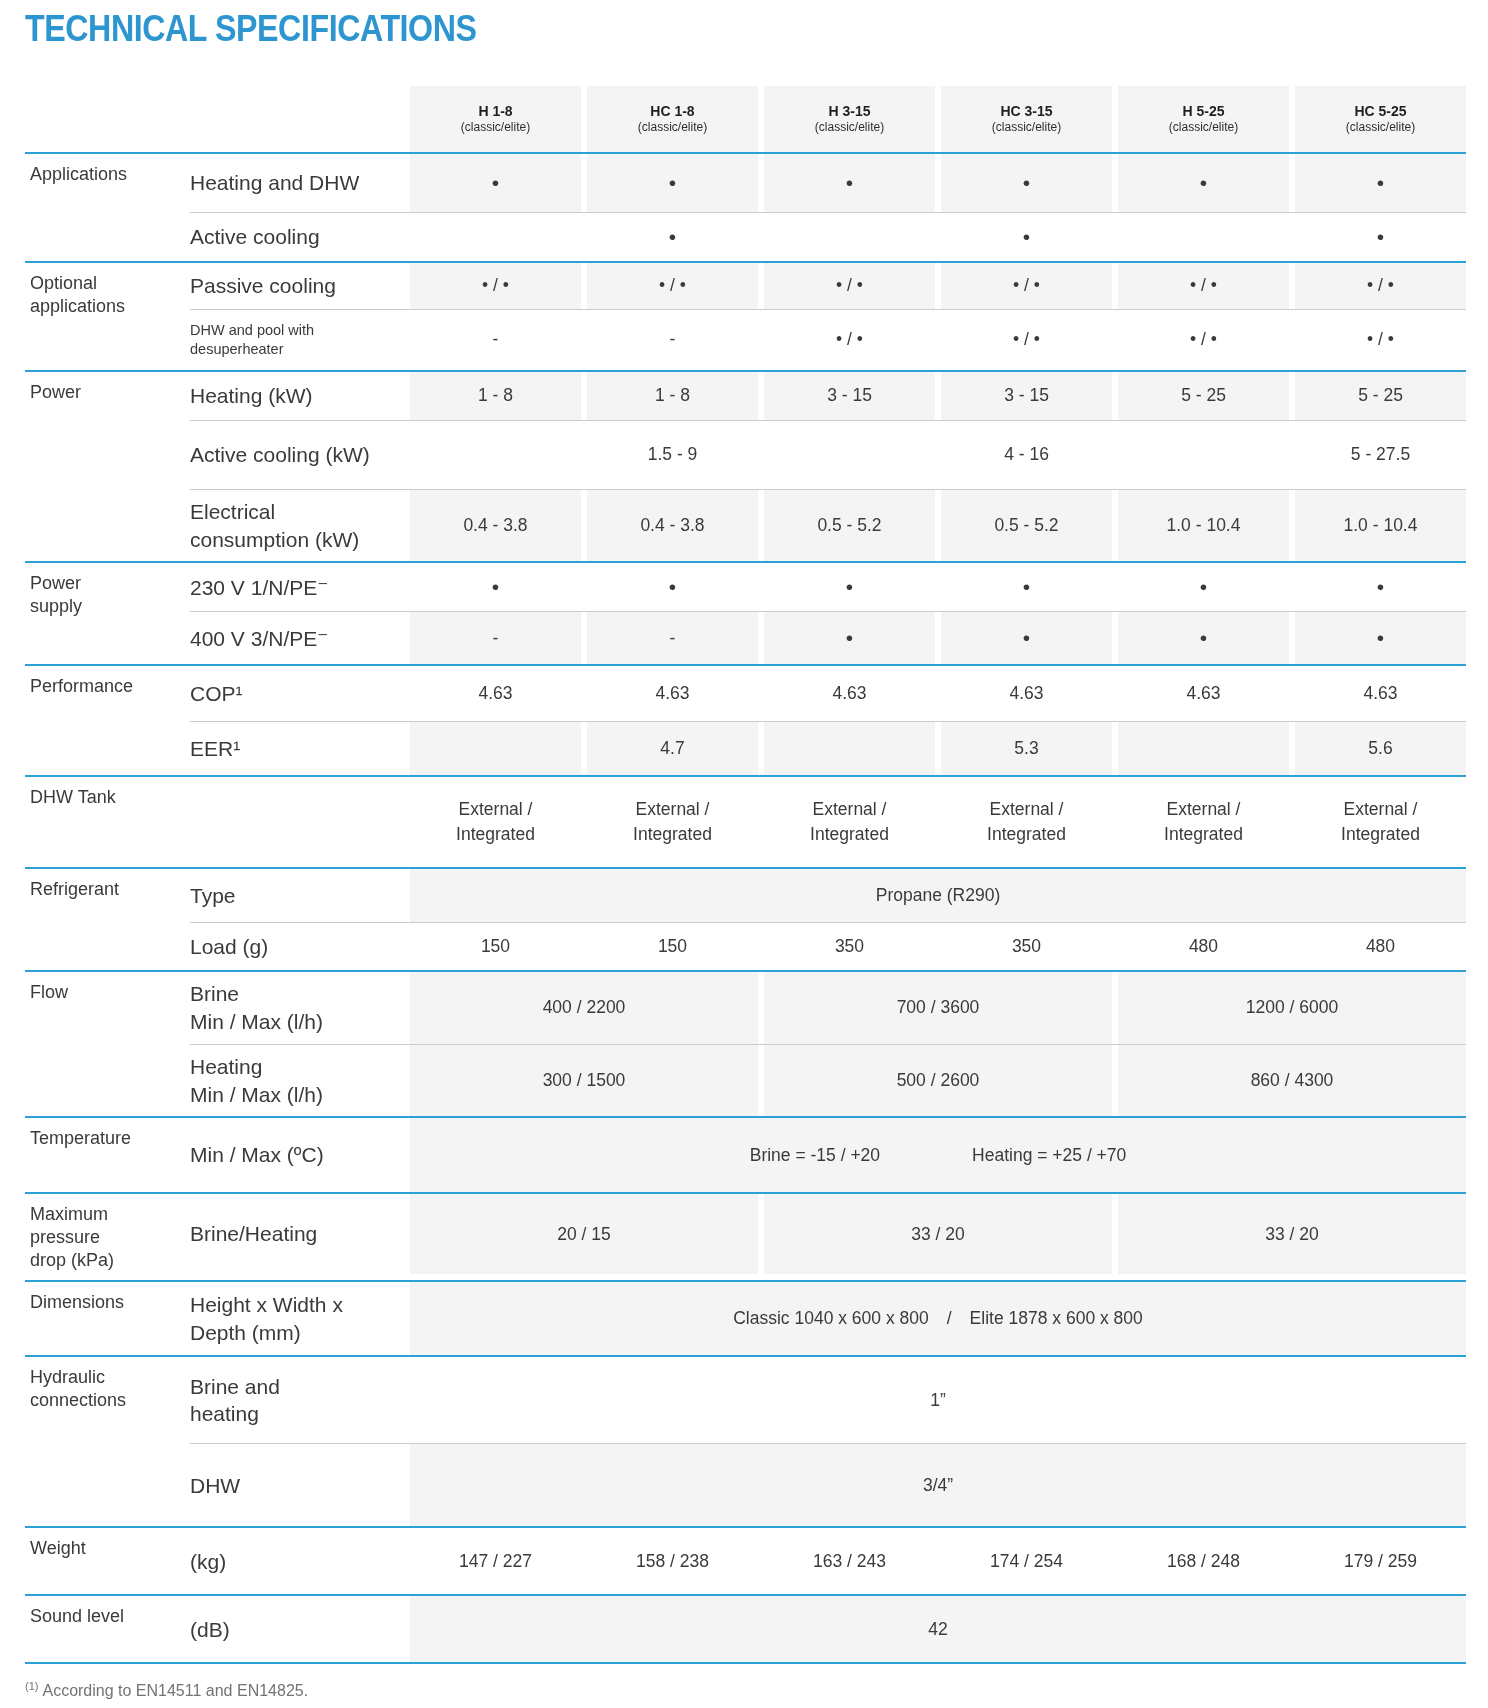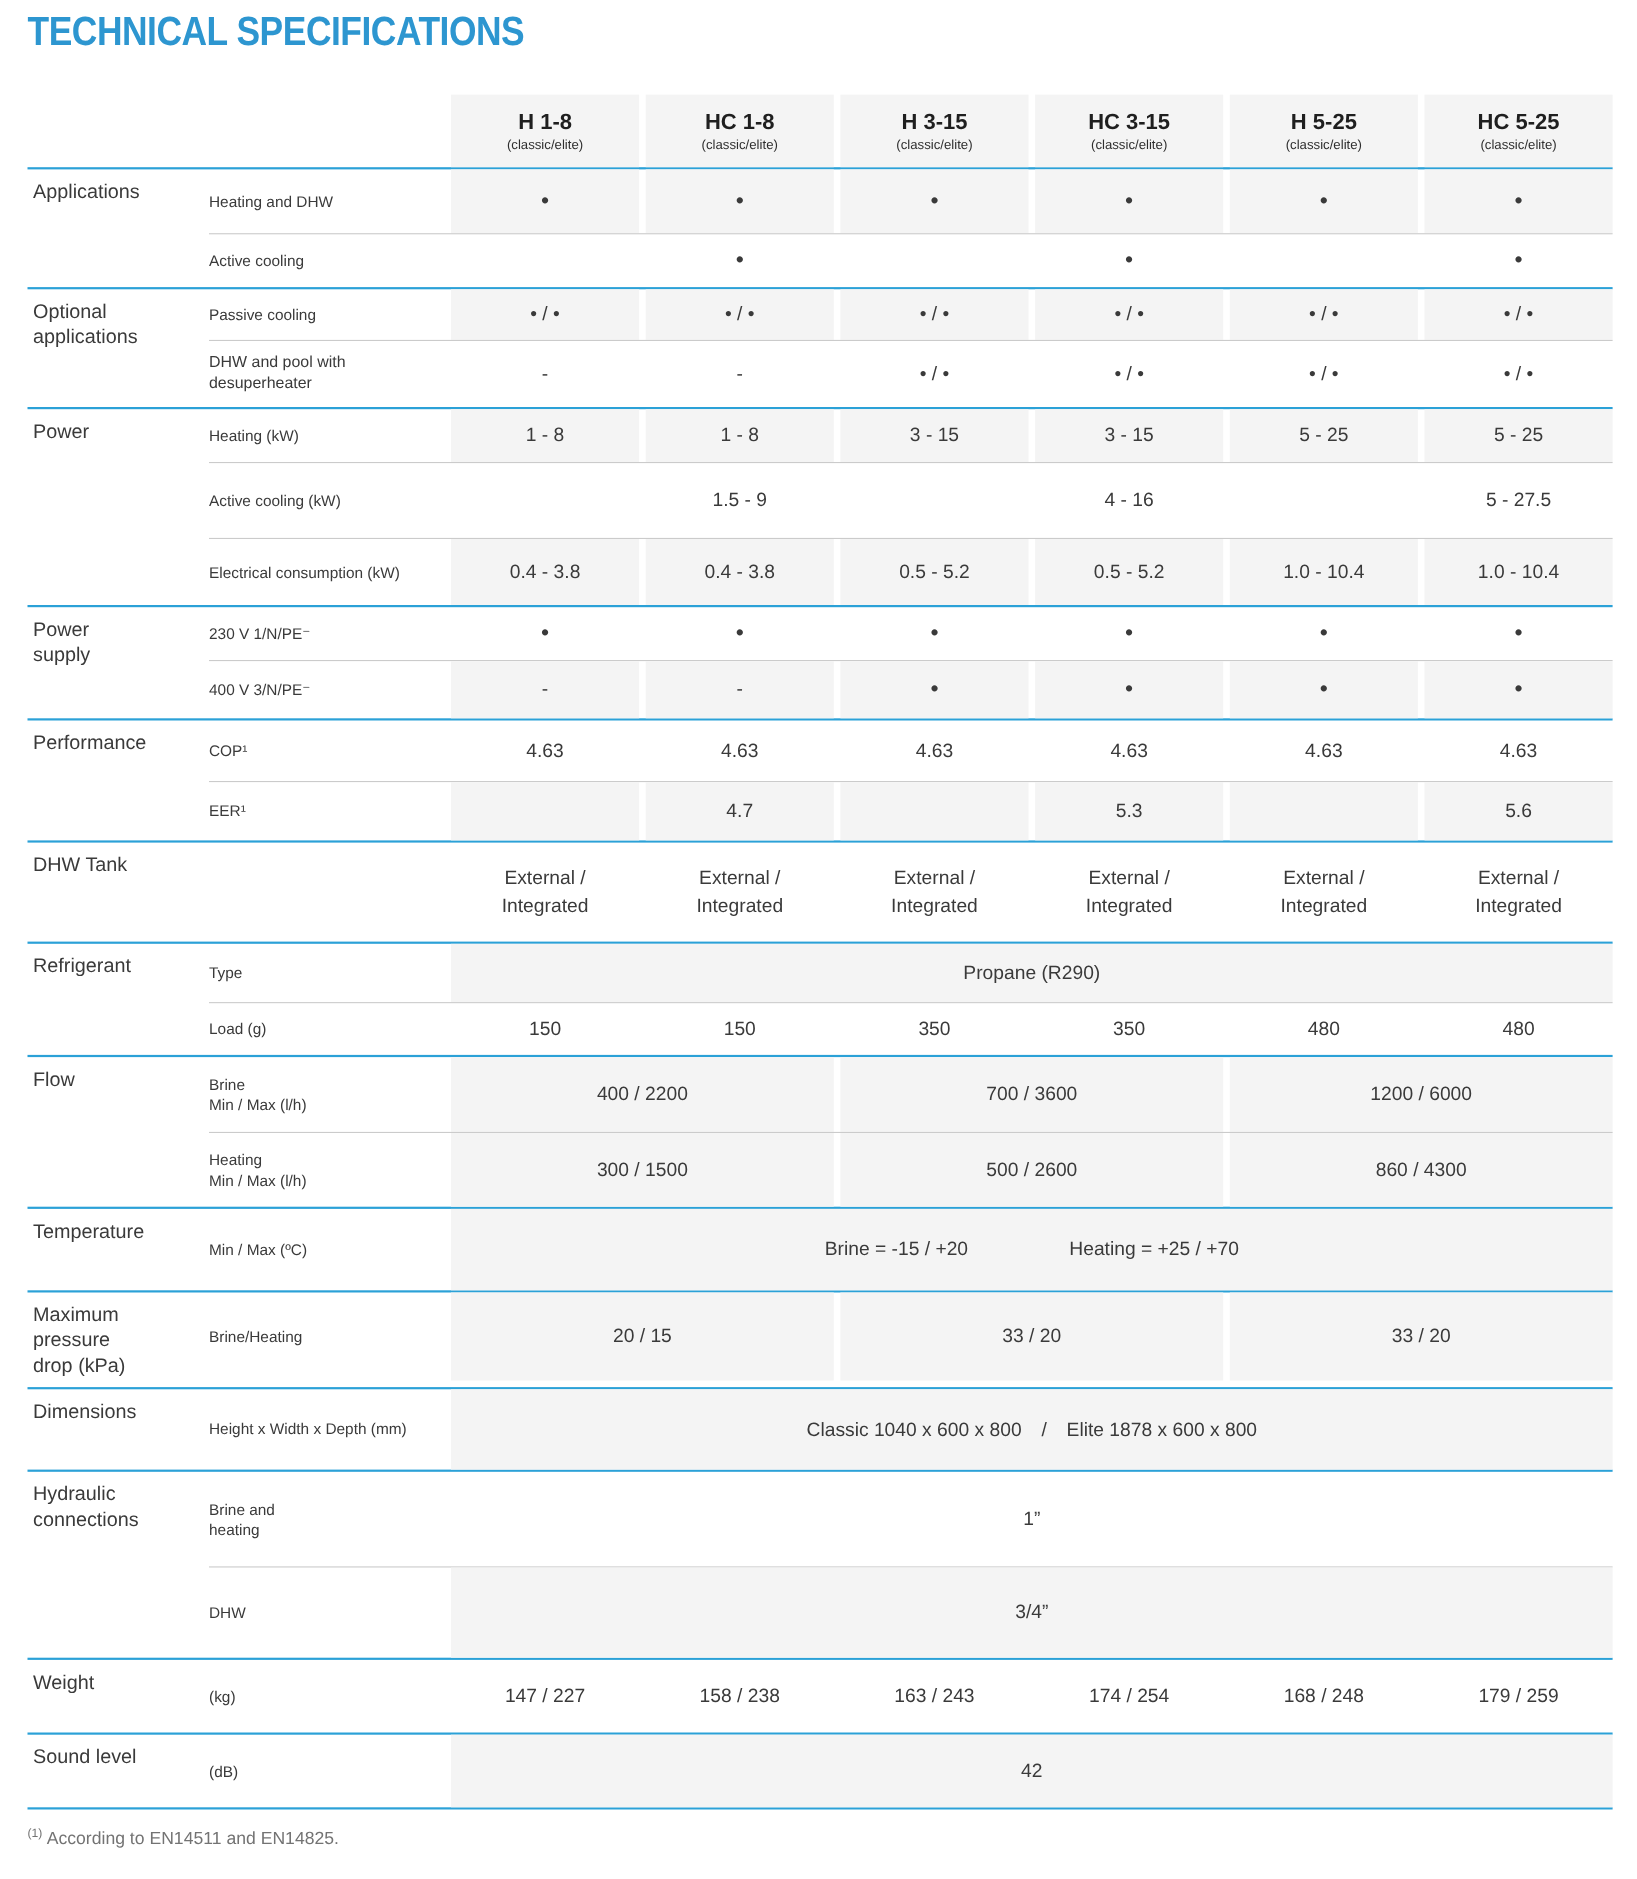--- a/index.html
+++ b/index.html
@@ -41,21 +41,21 @@
     background: var(--row-shade, #F4F4F4);
     min-height: 58px;
     display: flex;
     flex-direction: column;
     align-items: center;
     justify-content: center;
     text-align: center;
     line-height: 1.3;
     padding: 4px 0;
   }
-  .hcell .model { font-weight: bold; font-size: 20px; color: #1f1f1f; }
+  .hcell .model { font-weight: bold; font-size: 14px; color: #1f1f1f; }
   .hcell .variant { font-size: 12px; color: #2e2e2e; }
   
   .section {
     display: flex;
     border-top: 2px solid var(--accent-blue, #2BA1D7);
   }
   .cat {
     flex: 0 0 165px;
     box-sizing: border-box;
     padding: 9px 52px 8px 5px;
@@ -72,21 +72,21 @@
     display: grid;
     grid-template-columns: 214px repeat(6, 1fr);
     column-gap: 6px;
     align-items: stretch;
   }
   .row + .row { border-top: 1px solid var(--divider, #CBCBCB); }
   .sublabel {
     display: flex;
     flex-direction: column;
     justify-content: center;
-    font-size: 14px;
+    font-size: 21px;
     line-height: 1.32;
     padding: 8px 14px 8px 0;
     color: #3a3a3a;
   }
   .sublabel.small { font-size: 14.5px; }
   .cell {
     display: flex;
     align-items: center;
     justify-content: center;
     text-align: center;

